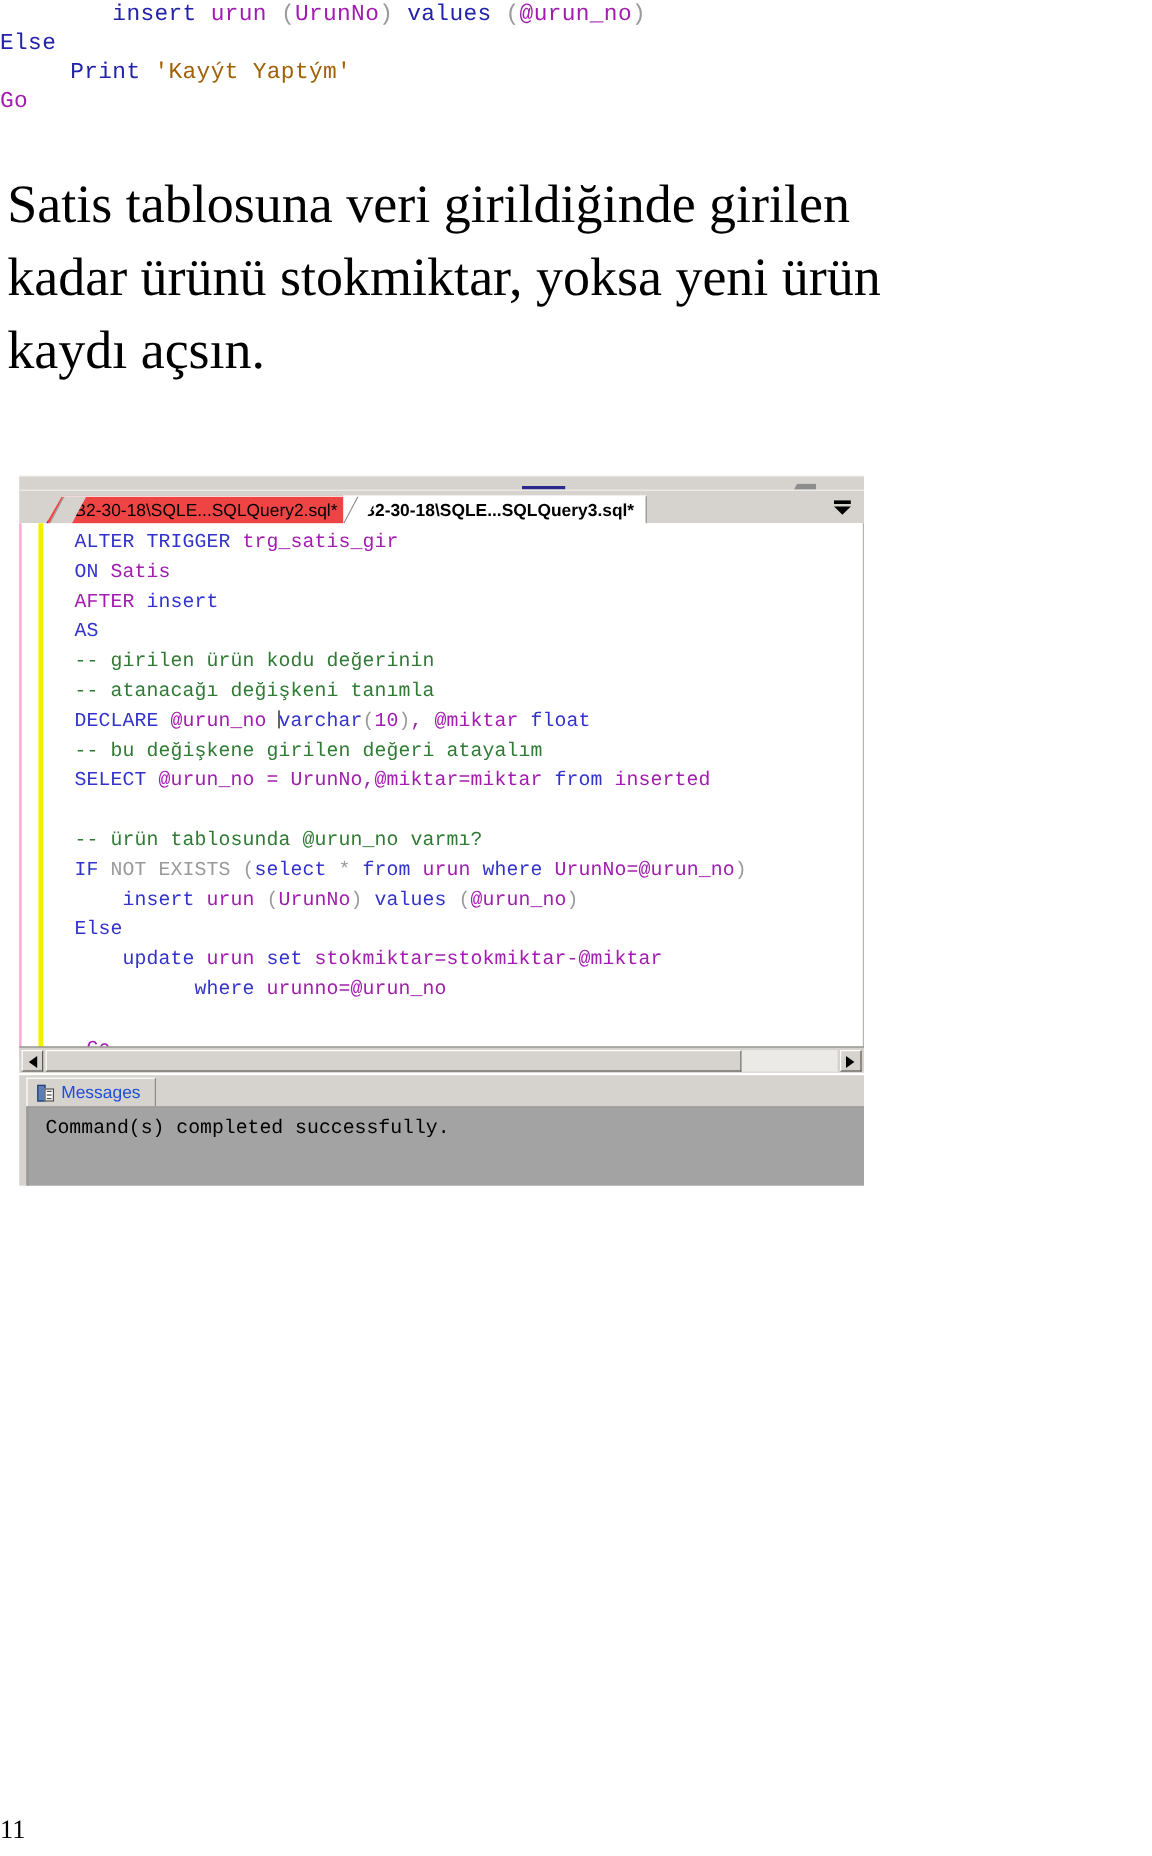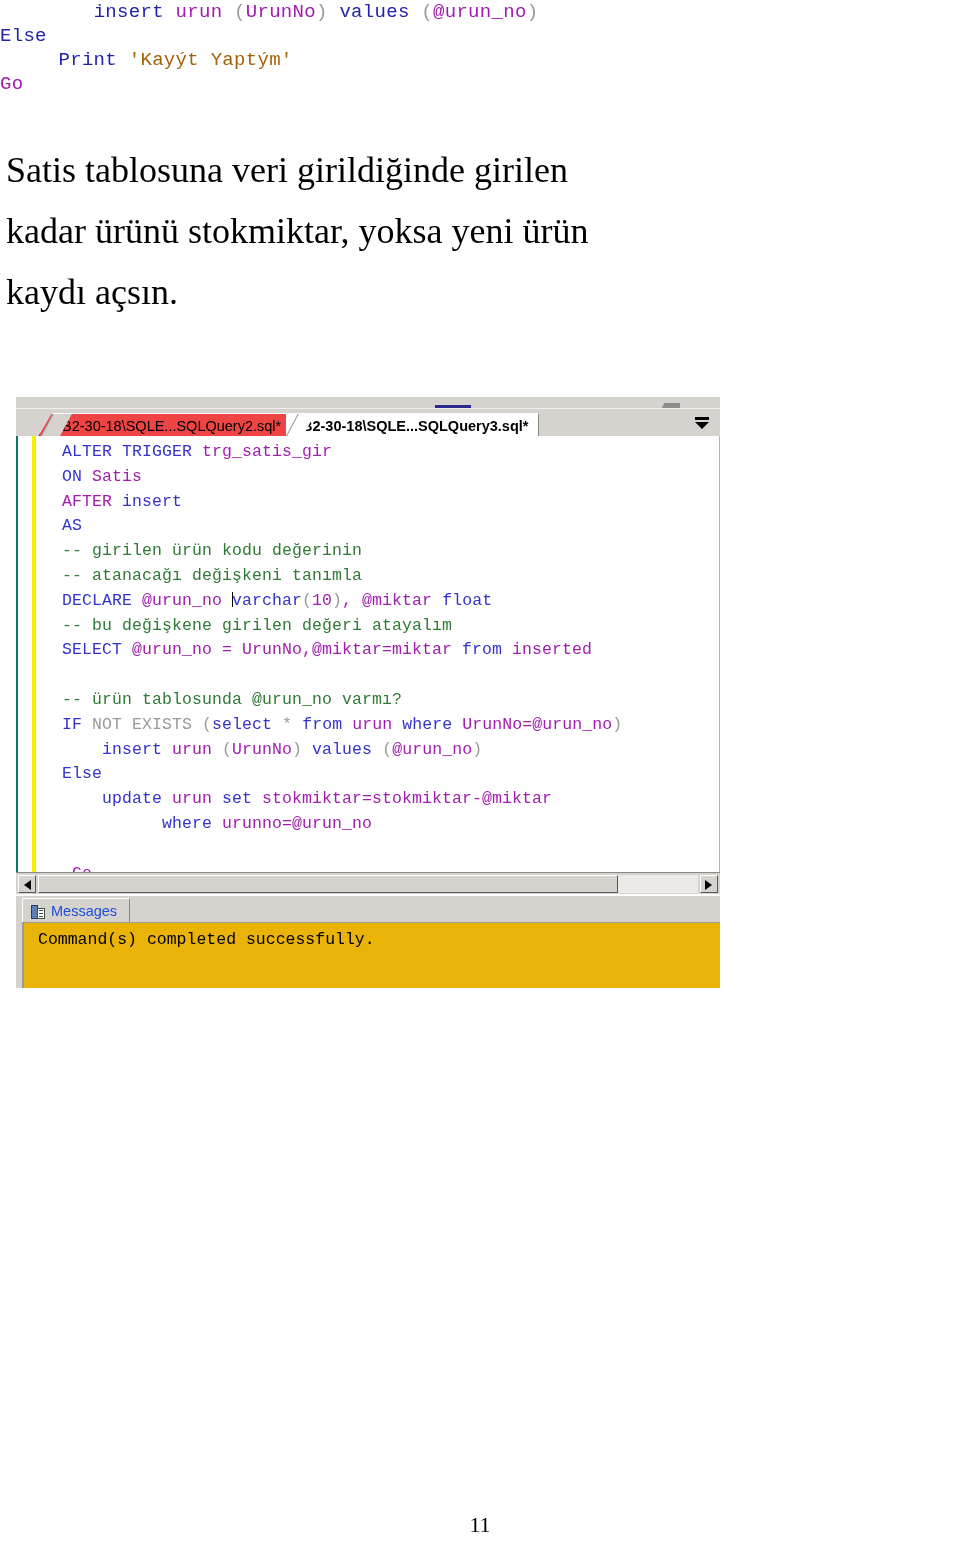--- a/index.html
+++ b/index.html
@@ -36,21 +36,21 @@
   .str { color: #a16207; }
   .cmt { color: #2f7a34; }
 
   
   #para {
     position: absolute;
     left: 6px;
     top: 140px;
     width: 948px;
     font-family: "Liberation Serif", serif;
-    font-size: 36px;
+    font-size: 45px;
     line-height: 61px;
     text-align: justify;
     color: #000000;
     font-weight: 400;
   }
   #para .lastline { text-align: left; }
 
   
   #shot {
     position: absolute;
@@ -175,21 +175,21 @@
   }
 
   
   .editor {
     position: absolute;
     left: 8px;
     top: 40px;
     width: 704px;
     height: 446px;
     background: #ffffff;
-    border-left: 2px solid #0f766e;
+    border-left: 2px solid #f9a8d4;
     border-right: 1px solid #b5b5b0;
     box-sizing: border-box;
   }
   .gutter-line {
     position: absolute;
     left: 14px;
     top: 0;
     width: 4px;
     height: 446px;
     background: #f5f000;
@@ -314,21 +314,21 @@
   .msgicon .i3 {
     position: absolute; left: 8px; top: 5px; width: 4px; height: 1px;
     background: #4a4a46; box-shadow: 0 3px 0 #4a4a46, 0 6px 0 #4a4a46;
   }
   .msgbody {
     position: absolute;
     left: 6px;
     top: 26px;
     width: 698px;
     height: 66px;
-    background: #eab308;
+    background: #a3a3a3;
     border-left: 2px solid #9b9b96;
     border-top: 1px solid #9b9b96;
     box-sizing: border-box;
   }
   .msgtext {
     position: absolute;
     left: 14px;
     top: 6px;
     font-family: "Liberation Mono", monospace;
     font-size: 16.5px;
@@ -336,21 +336,21 @@
     color: #000000;
     white-space: pre;
   }
 
   
   #pagenum {
     position: absolute;
     left: 0;
     top: 1512px;
     width: 960px;
-    text-align: center;
+    text-align: left;
     font-family: "Liberation Serif", serif;
     font-size: 22px;
     color: #000000;
   }
 </style>
 </head>
 <body>
 
 <div id="top-code"><span class="ln"><span class="blk">        </span><span class="kw">insert</span><span class="blk"> urun </span><span class="gry">(</span><span class="blk">UrunNo</span><span class="gry">)</span><span class="blk"> </span><span class="kw">values</span><span class="blk"> </span><span class="gry">(</span><span class="blk">@urun_no</span><span class="gry">)</span></span><span class="ln"><span class="kw">Else</span></span><span class="ln"><span class="blk">     </span><span class="kw">Print</span><span class="blk"> </span><span class="str">'Kayýt Yaptým'</span></span><span class="ln"><span class="blk">Go</span></span></div>
 

